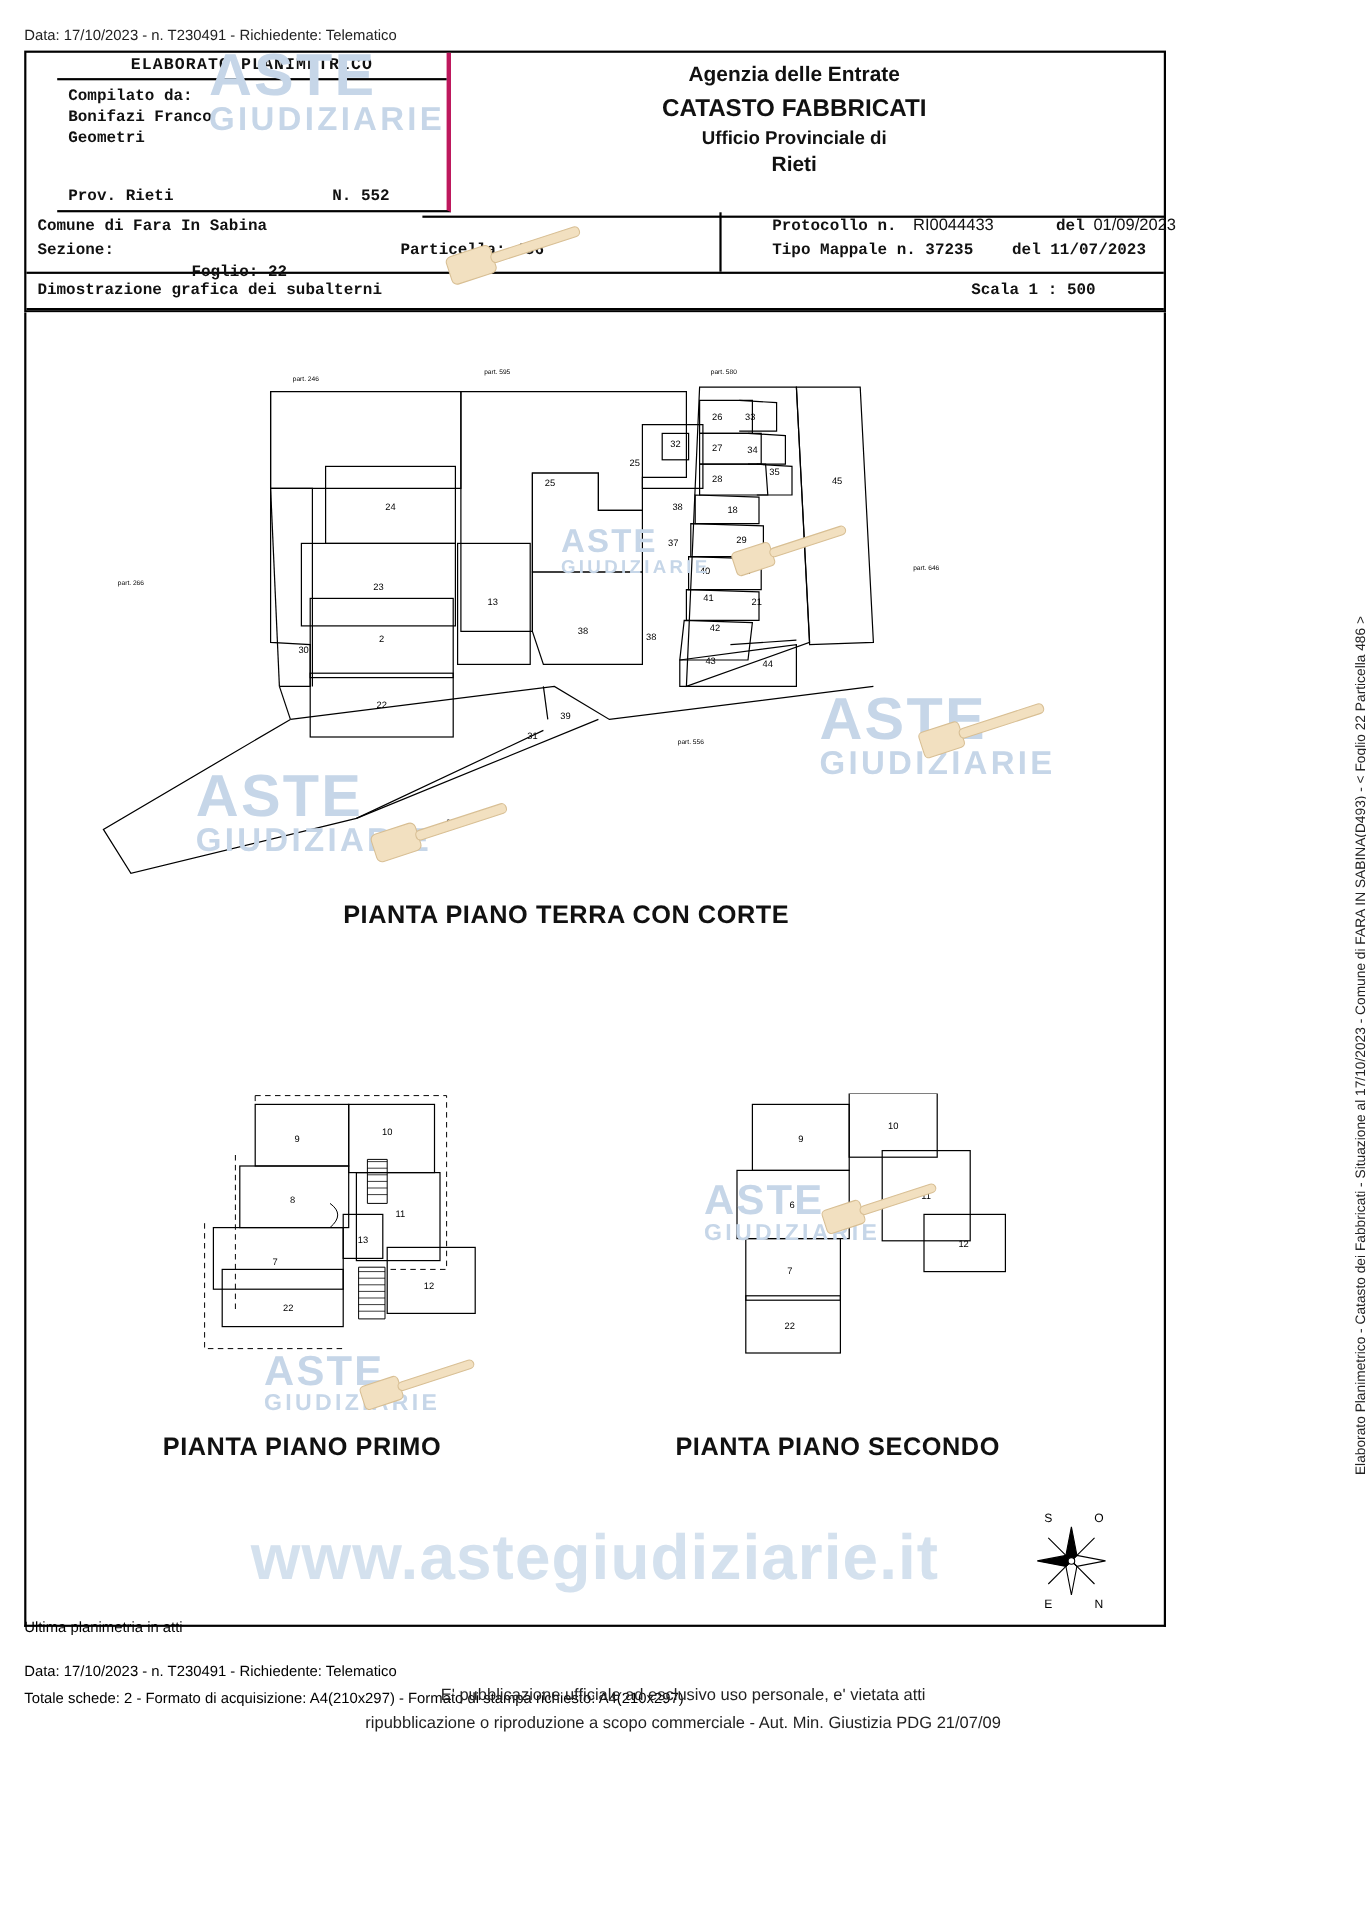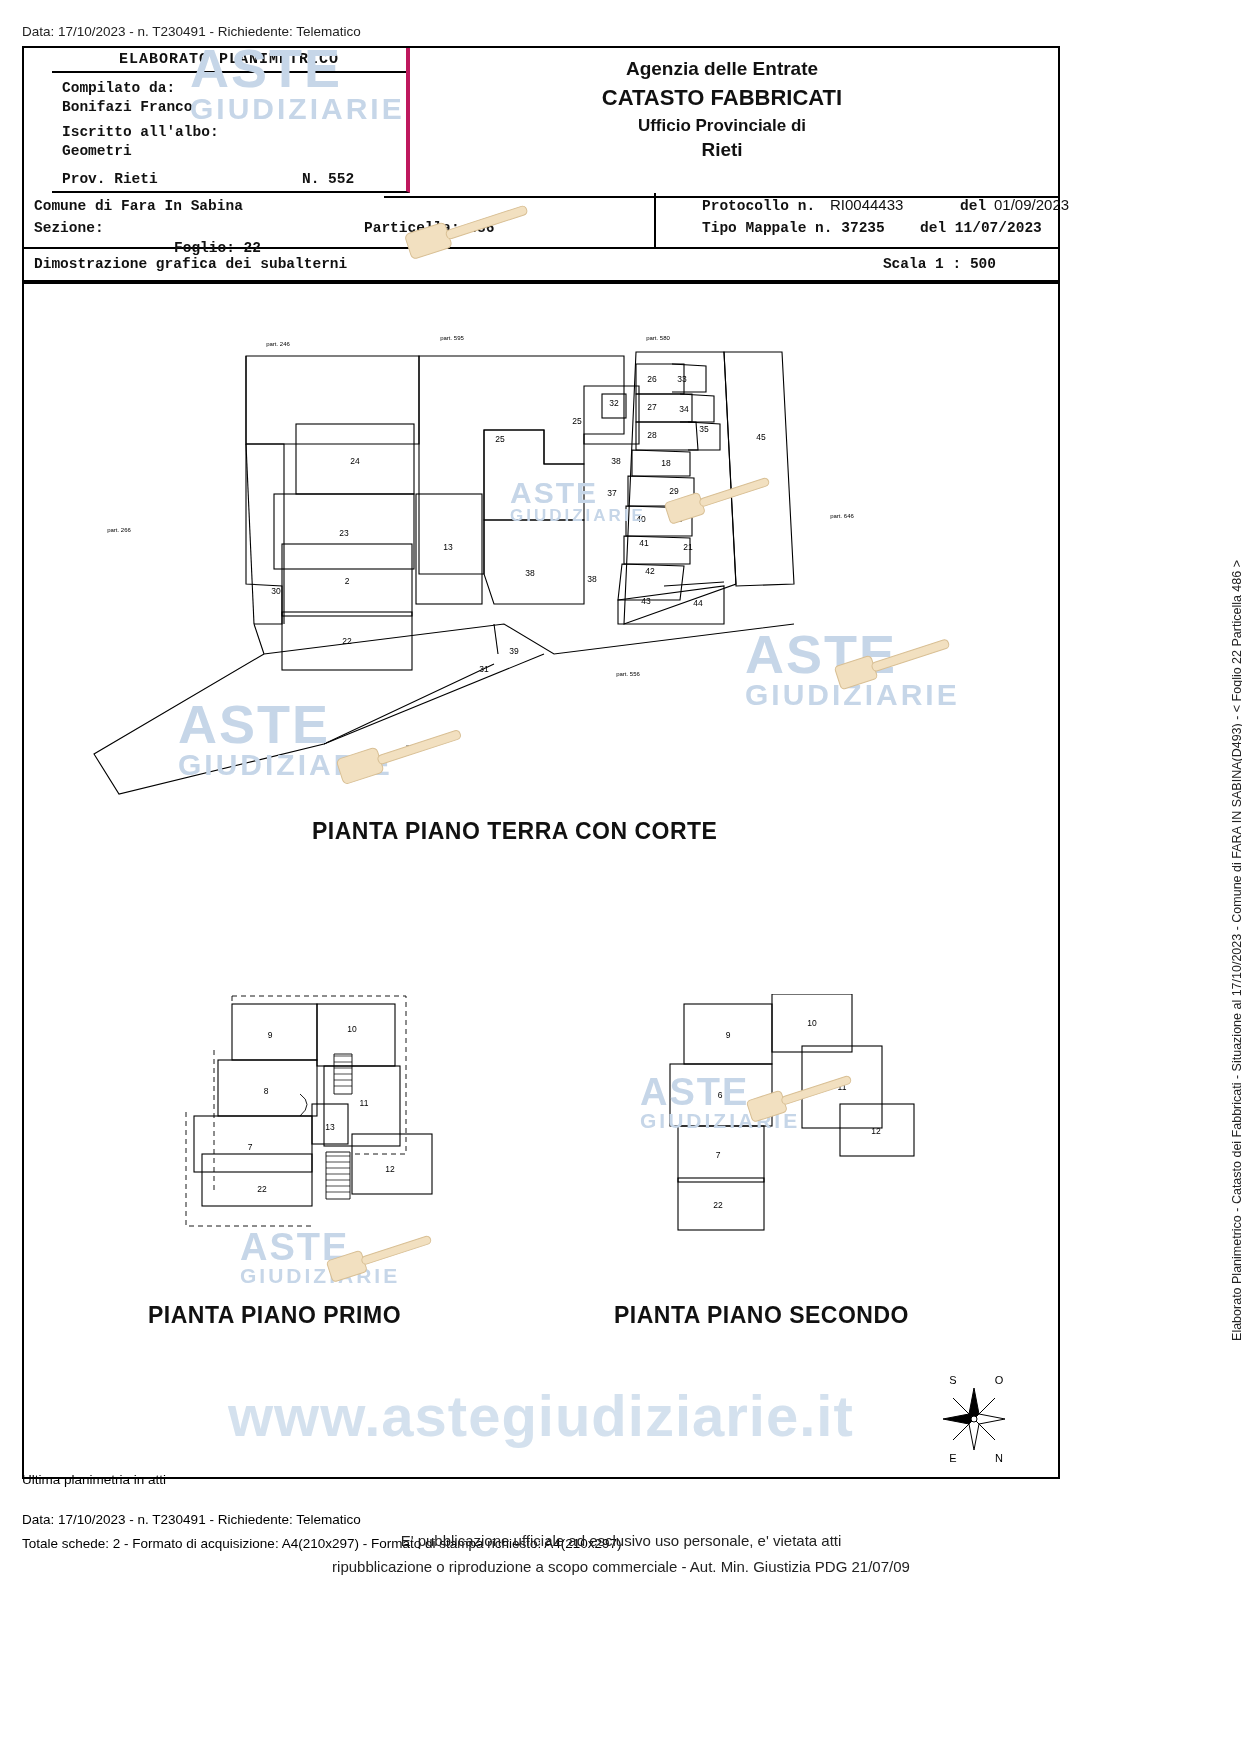--- a/index.html
+++ b/index.html
@@ -108,21 +108,20 @@
 <body>
 
 <div class="topline">Data: 17/10/2023 - n. T230491 - Richiedente: Telematico</div>
 
 <div class="hdr">
 
   <div class="leftbox">
     <div class="titlebar">ELABORATO PLANIMETRICO</div>
     <div class="lrow" style="padding-top:6px;">Compilato da:</div>
     <div class="sub">Bonifazi Franco</div>
-    <div class="lrow" style="padding-top:6px;">Iscritto all'albo:</div>
     <div class="sub">Geometri</div>
     <div class="provline">
       <span>Prov. Rieti</span>
       <span class="n">N. 552</span>
     </div>
   </div>
 
   <div class="agency">
     <div class="l1">Agenzia delle Entrate</div>
     <div class="l2">CATASTO FABBRICATI</div>

